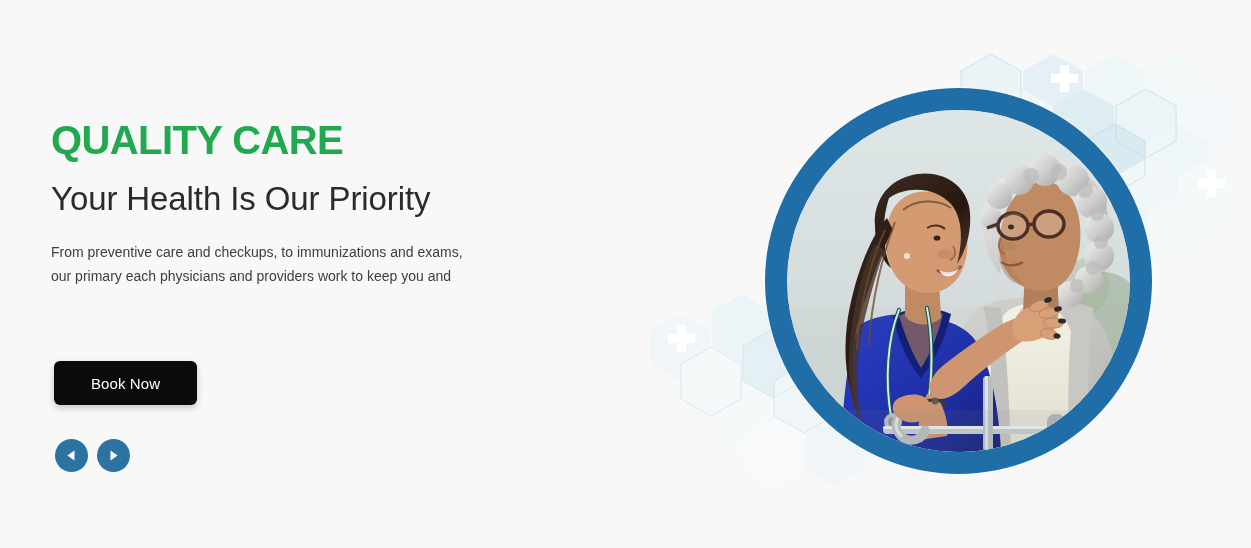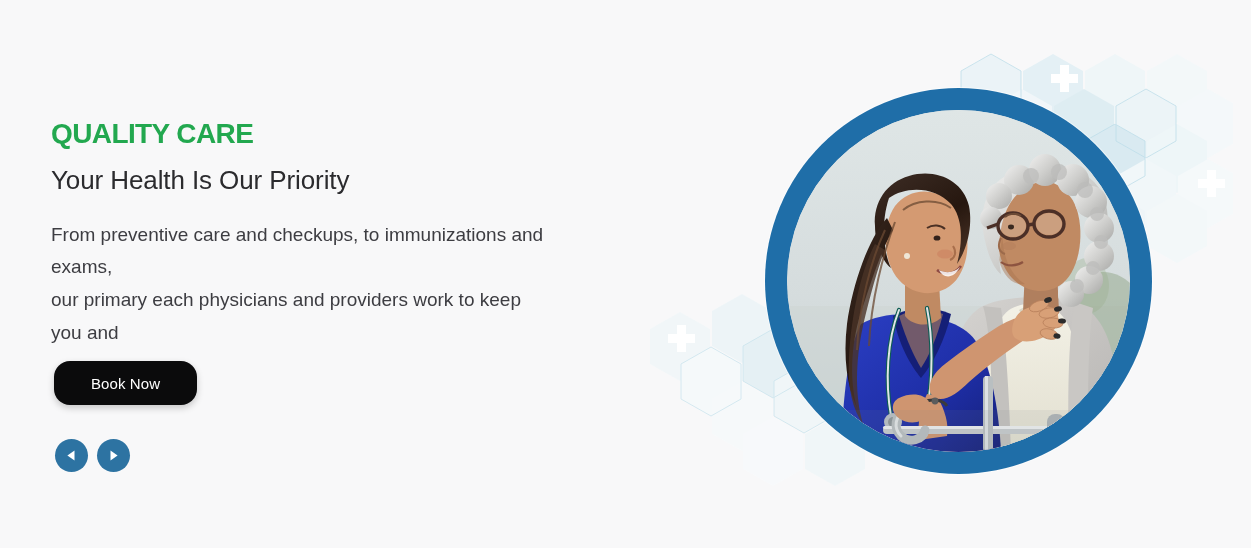--- a/index.html
+++ b/index.html
@@ -40,58 +40,58 @@
   }
 
   
   .content {
     position: absolute;
     left: 51px;
     top: 118px;
     width: 560px;
   }
   .eyebrow {
-    font-size: 28px;
+    font-size: 40px;
     font-weight: 700;
     letter-spacing: -0.6px;
     color: #22a84f;
     line-height: 1.12;
     margin: 0 0 16px 0;
     white-space: nowrap;
   }
   .subhead {
-    font-size: 26px;
+    font-size: 33px;
     font-weight: 400;
     color: #2b2b2e;
     letter-spacing: -0.1px;
     line-height: 1.2;
     margin: 0 0 22px 0;
   }
   .body-copy {
-    font-size: 19px;
+    font-size: 14px;
     line-height: 1.72;
     color: #3d3d42;
     margin: 0;
     max-width: 500px;
   }
   .body-copy span { display: block; }
 
   .cta {
     position: absolute;
     left: 54px;
     top: 361px;
     display: inline-flex;
     align-items: center;
     justify-content: center;
     width: 143px;
     height: 44px;
     background: #0b0b0c;
     color: #ffffff;
     border: none;
-    border-radius: 16px;
+    border-radius: 6px;
     font-family: "Liberation Sans", sans-serif;
     font-size: 15px;
     font-weight: 500;
     letter-spacing: 0.1px;
     cursor: pointer;
     box-shadow: 0 3px 7px rgba(0,0,0,0.20);
   }
 
   .carousel-nav {
     position: absolute;

